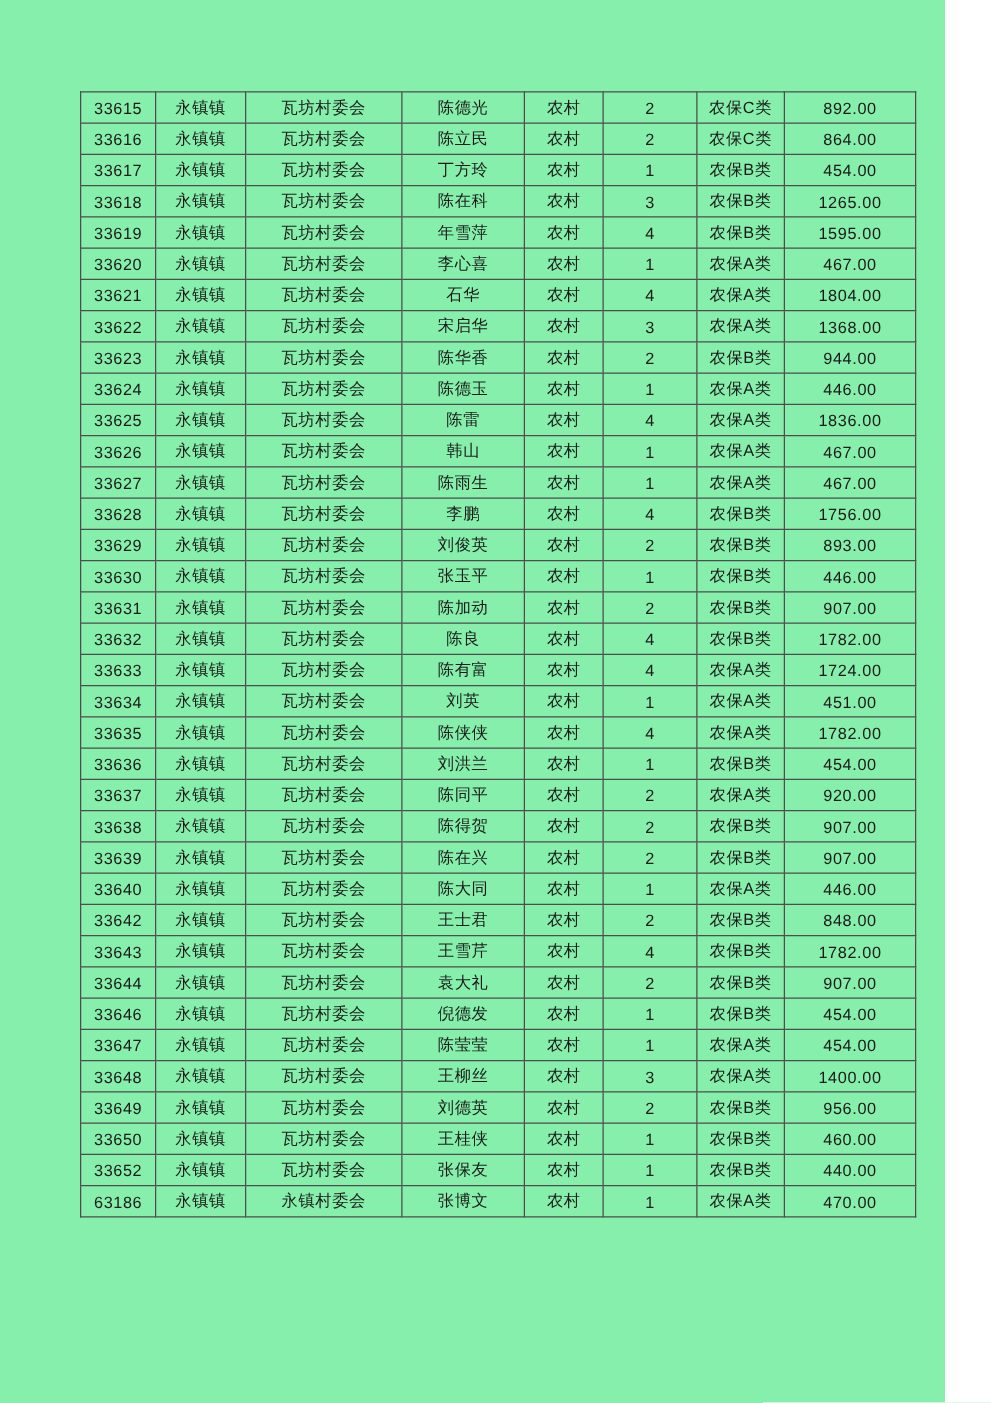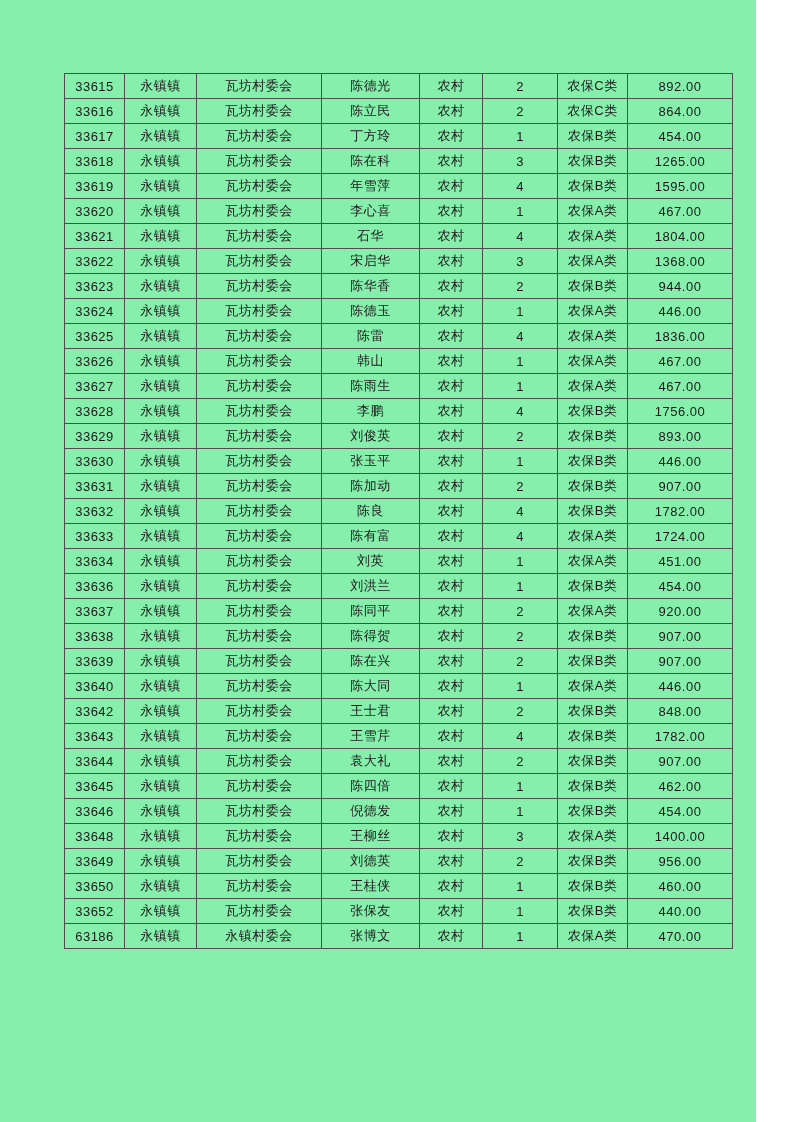--- a/index.html
+++ b/index.html
@@ -244,20 +244,30 @@
           <td class="col-id">33634</td>
           <td class="col-town">永镇镇</td>
           <td class="col-village">瓦坊村委会</td>
           <td class="col-name">刘英</td>
           <td class="col-cat">农村</td>
           <td class="col-count">1</td>
           <td class="col-class">农保A类</td>
           <td class="col-amount">451.00</td>
         </tr>
         <tr>
+          <td class="col-id">33635</td>
+          <td class="col-town">永镇镇</td>
+          <td class="col-village">瓦坊村委会</td>
+          <td class="col-name">陈侠侠</td>
+          <td class="col-cat">农村</td>
+          <td class="col-count">4</td>
+          <td class="col-class">农保A类</td>
+          <td class="col-amount">1782.00</td>
+        </tr>
+        <tr>
           <td class="col-id">33636</td>
           <td class="col-town">永镇镇</td>
           <td class="col-village">瓦坊村委会</td>
           <td class="col-name">刘洪兰</td>
           <td class="col-cat">农村</td>
           <td class="col-count">1</td>
           <td class="col-class">农保B类</td>
           <td class="col-amount">454.00</td>
         </tr>
         <tr>
@@ -324,37 +334,37 @@
           <td class="col-id">33644</td>
           <td class="col-town">永镇镇</td>
           <td class="col-village">瓦坊村委会</td>
           <td class="col-name">袁大礼</td>
           <td class="col-cat">农村</td>
           <td class="col-count">2</td>
           <td class="col-class">农保B类</td>
           <td class="col-amount">907.00</td>
         </tr>
         <tr>
-          <td class="col-id">33645</td>
-          <td class="col-town">永镇镇</td>
-          <td class="col-village">瓦坊村委会</td>
-          <td class="col-name">陈四倍</td>
-          <td class="col-cat">农村</td>
-          <td class="col-count">1</td>
-          <td class="col-class">农保B类</td>
-          <td class="col-amount">462.00</td>
-        </tr>
-        <tr>
           <td class="col-id">33646</td>
           <td class="col-town">永镇镇</td>
           <td class="col-village">瓦坊村委会</td>
           <td class="col-name">倪德发</td>
           <td class="col-cat">农村</td>
           <td class="col-count">1</td>
           <td class="col-class">农保B类</td>
+          <td class="col-amount">454.00</td>
+        </tr>
+        <tr>
+          <td class="col-id">33647</td>
+          <td class="col-town">永镇镇</td>
+          <td class="col-village">瓦坊村委会</td>
+          <td class="col-name">陈莹莹</td>
+          <td class="col-cat">农村</td>
+          <td class="col-count">1</td>
+          <td class="col-class">农保A类</td>
           <td class="col-amount">454.00</td>
         </tr>
         <tr>
           <td class="col-id">33648</td>
           <td class="col-town">永镇镇</td>
           <td class="col-village">瓦坊村委会</td>
           <td class="col-name">王柳丝</td>
           <td class="col-cat">农村</td>
           <td class="col-count">3</td>
           <td class="col-class">农保A类</td>

